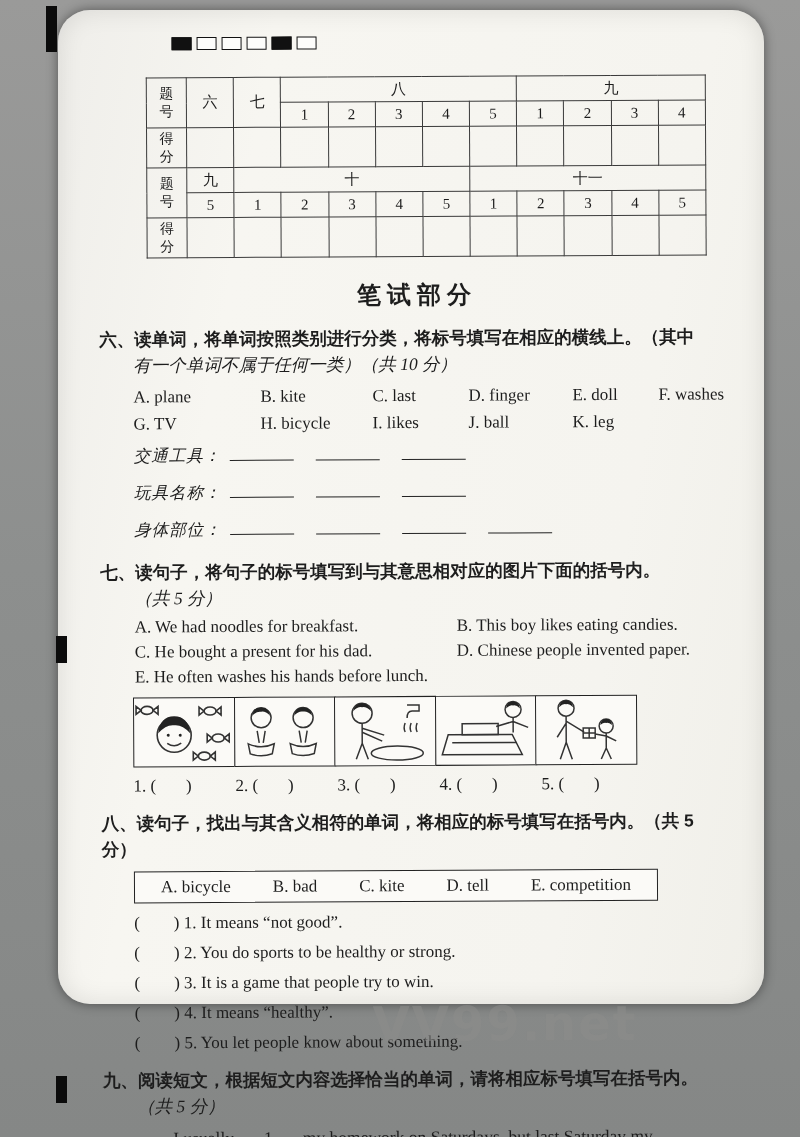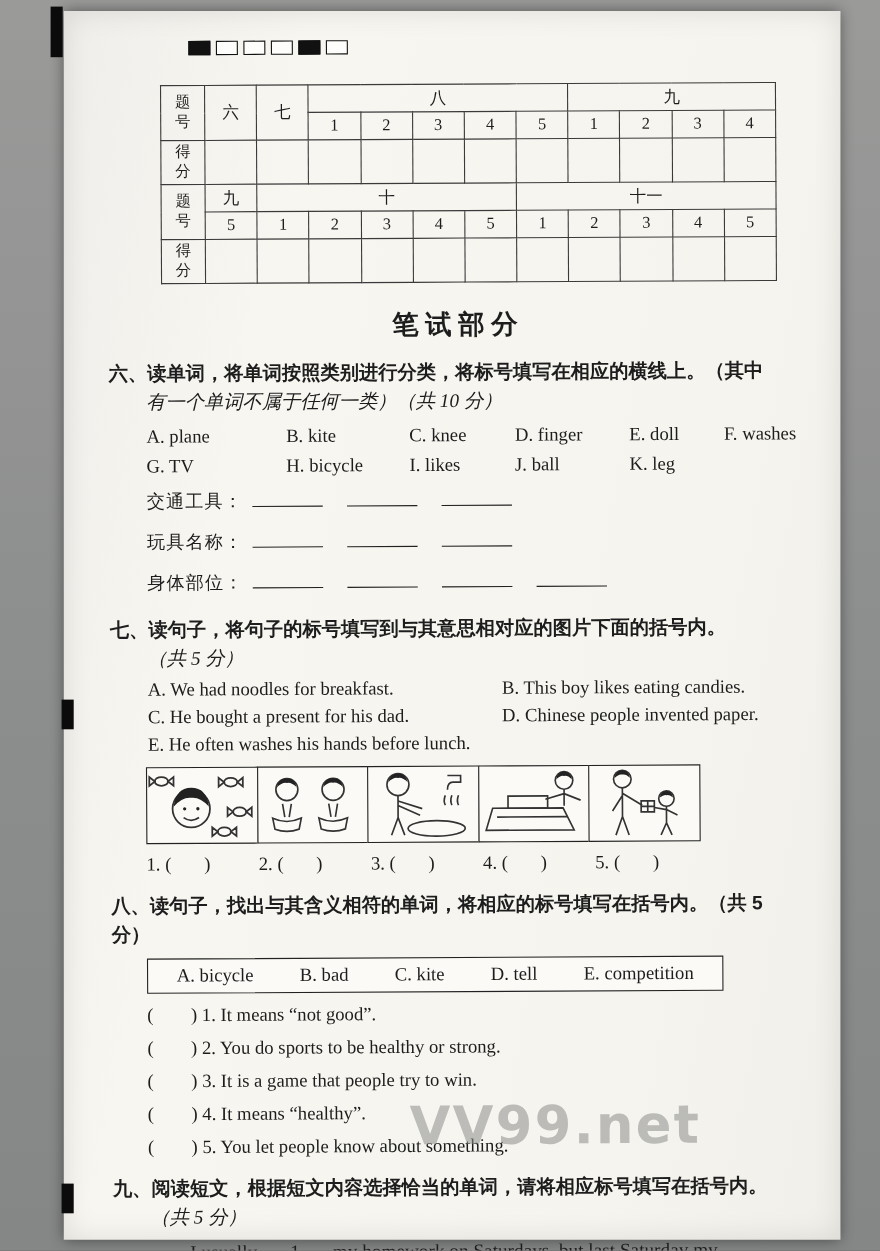--- a/index.html
+++ b/index.html
@@ -2,23 +2,23 @@
 <html><head>
 <meta charset="utf-8">
 <style>
   * { box-sizing: border-box; }
   html,body { margin:0; padding:0; }
   body { background:#6f6f6f; font-family:"Liberation Serif","DejaVu Serif",serif; }
 
   .scan { position:relative; width:800px; height:1137px; overflow:hidden;
           background:linear-gradient(180deg,#9a9a99 0%,#8d8f8e 50%,#858786 100%); color:#1d1d1d; }
 
-  .paper { position:absolute; left:58px; top:10px; width:706px; height:1117px;
+  .paper { position:absolute; left:58px; top:10px; width:706px; height:994px;
            background:linear-gradient(100deg,#efeeea 0%,#f7f6f1 25%,#f5f4ef 75%,#f0efe9 100%);
-           box-shadow:0 0 12px rgba(0,0,0,.45), inset 0 0 26px rgba(0,0,0,.10); }
+           box-shadow:0 0 12px rgba(0,0,0,.45), inset 0 0 26px rgba(0,0,0,.10);border-radius:32px; }
 
   .content { position:relative; width:100%; height:100%; padding:16px 34px 0 42px;
              transform:rotate(-0.3deg); }
 
   
   .mark { position:absolute; background:#0b0b0b; width:11px; z-index:9; }
   .mark-top { left:46px; top:6px; height:46px; }
   .mark-mid { left:56px; top:636px; height:27px; }
   .mark-bot { left:56px; top:1076px; height:27px; }
 
@@ -43,21 +43,21 @@
           font-family:"Liberation Sans","DejaVu Sans",sans-serif; }
   .kai { font-weight:400; font-style:italic; font-family:"Liberation Serif",serif; }
   .indent { margin-left:34px; }
 
   .sec { margin-top:14px; }
 
   
   .words-grid { display:grid; grid-template-columns:127px 112px 96px 104px 86px auto;
                 margin:8px 0 0 34px; font-size:17px; row-gap:7px; }
   .cat-line { margin:11px 0 0 34px; font-size:16.5px; height:26px; }
-  .cat-label { letter-spacing:1px; }
+  .cat-label { font-style:italic; letter-spacing:1px; }
   .blank6 { display:inline-block; width:64px; height:15px; border-bottom:1.4px solid #222;
             margin:0 18px 0 4px; }
 
   
   .sent-grid { display:grid; grid-template-columns:322px auto; margin:6px 0 0 34px;
                font-size:17px; row-gap:5px; }
   .img-row { display:flex; margin:10px 0 0 32px; }
   .img-box { width:102px; height:70px; border:1.4px solid #222; margin-left:-1.4px;
              background:#fbfaf7; }
   .img-box:first-child { margin-left:0; }
@@ -181,21 +181,21 @@
         </table>
 
       <div class="main-title">笔试部分</div>
 
       <div class="sec">
         <div class="h-cn">六、读单词，将单词按照类别进行分类，将标号填写在相应的横线上。（其中</div>
         <div class="h-cn kai indent">有一个单词不属于任何一类）（共 10 分）</div>
         <div class="words-grid">
           <span>A. plane</span>
           <span>B. kite</span>
-          <span>C. knee</span>
+          <span>C. last</span>
           <span>D. finger</span>
           <span>E. doll</span>
           <span>F. washes</span>
           <span>G. TV</span>
           <span>H. bicycle</span>
           <span>I. likes</span>
           <span>J. ball</span>
           <span>K. leg</span>
         </div>
         <div class="cat-line">

